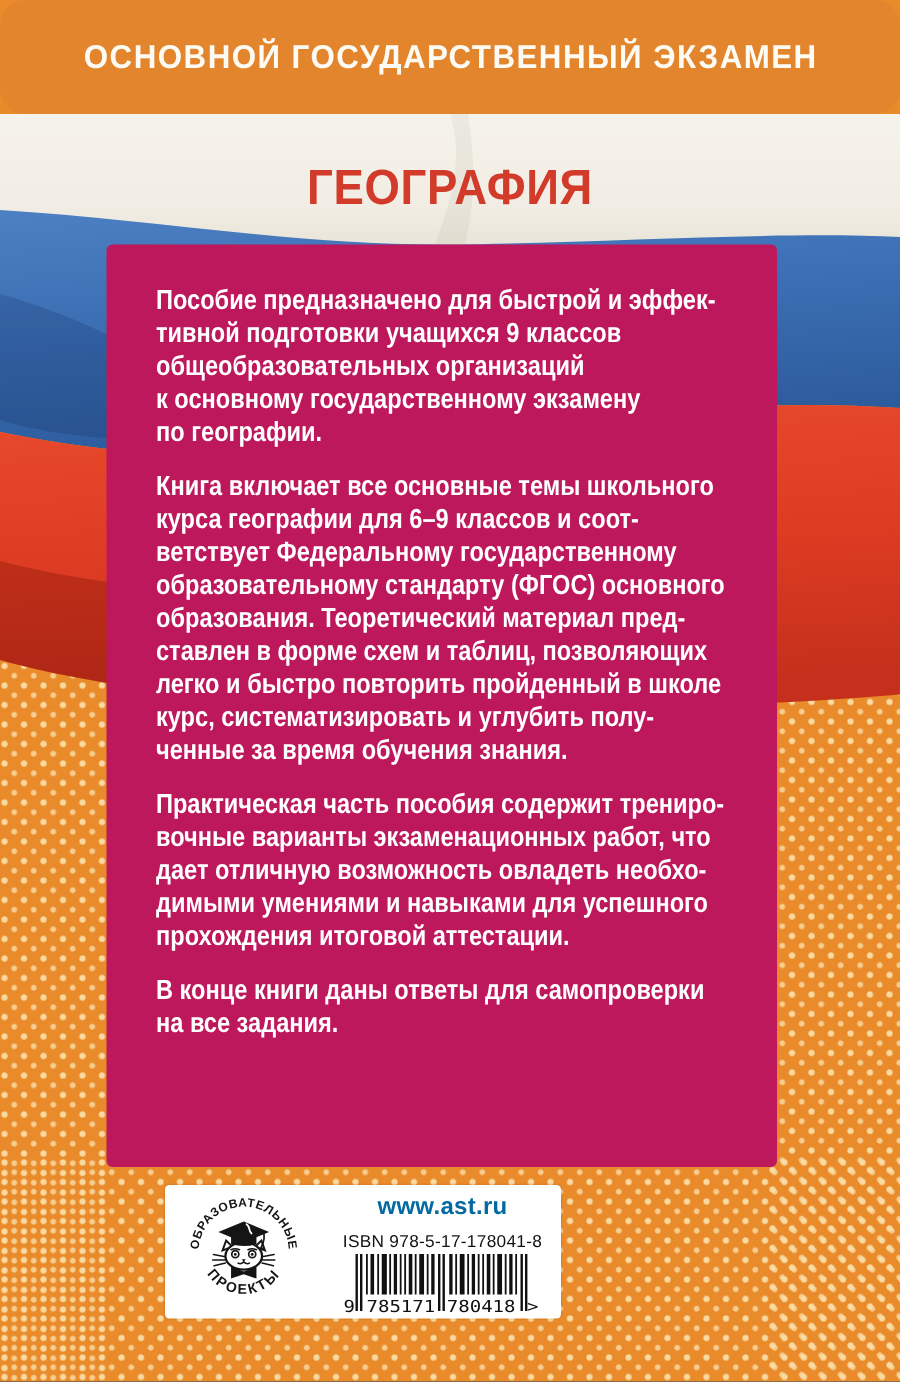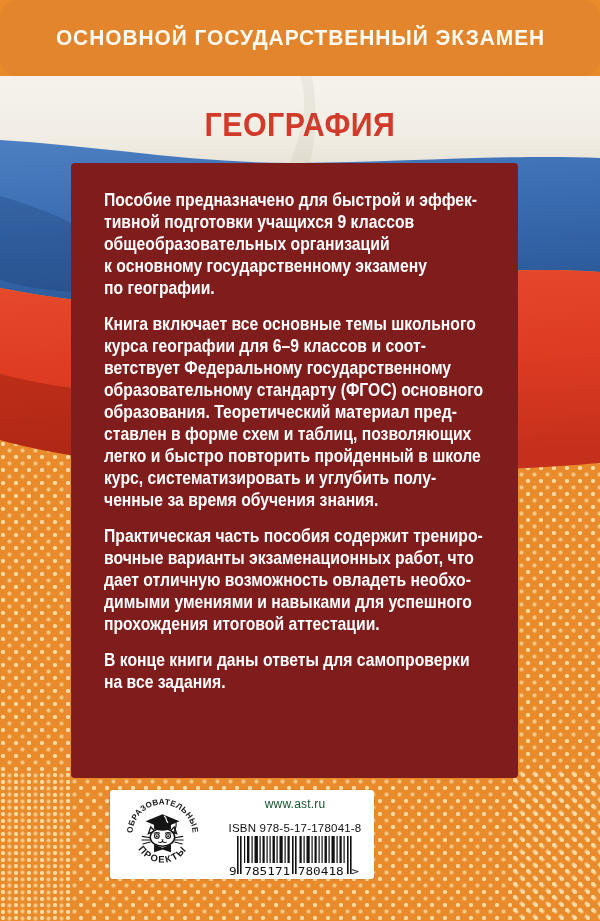--- a/index.html
+++ b/index.html
@@ -38,39 +38,39 @@
   
   .book-title{
     position:absolute;left:0;top:106px;width:600px;z-index:2;
     text-align:center;color:#D23B2A;font-weight:bold;font-size:33px;
     letter-spacing:.5px;margin:0;transform:scaleX(.92);
   }
 
   
   .annotation-box{
     position:absolute;left:71px;top:163px;width:447px;height:615px;
-    background:#7f1d1d;border-radius:4px;z-index:2;
+    background:#be185d;border-radius:4px;z-index:2;
     padding:26px 0 0 33px;box-sizing:border-box;
   }
   .annotation-box p{
     margin:0 0 14px 0;width:135%;
     transform:scaleX(.85);transform-origin:0 0;
     color:#FFFFFF;font-weight:bold;font-size:18.5px;line-height:22px;
     white-space:pre-line;
   }
 
   
   .footer-box{
     position:absolute;left:110px;top:790px;width:264px;height:89px;
     background:#FFFFFF;border-radius:3px;z-index:4;
     box-shadow:0 0 0 1px rgba(0,0,0,0.05);
   }
   .logo-svg{position:absolute;left:13px;top:5px;width:79px;height:79px;}
   .barcode-block{position:absolute;left:112px;top:6px;width:146px;text-align:center;}
-  .website{color:#14532d;font-weight:normal;font-size:12px;line-height:17px;letter-spacing:.2px;}
+  .website{color:#0369a1;font-weight:bold;font-size:16px;line-height:17px;letter-spacing:.2px;}
   .isbn{color:#111;font-size:11.5px;line-height:13px;margin-top:9px;letter-spacing:.2px;}
   .barcode-svg{width:136px;height:44px;margin-top:1px;display:block;margin-left:5px;}
   .logo-arc{font-weight:bold;font-size:8.6px;letter-spacing:.4px;fill:#151515;}
   .logo-arc-bottom{font-weight:bold;font-size:10px;letter-spacing:1.6px;fill:#151515;}
   .ean-digits{font-size:11px;fill:#111;font-family:"DejaVu Sans Mono","Liberation Mono",monospace;}
 </style>
 </head>
 <body>
 
 <div class="cover">

